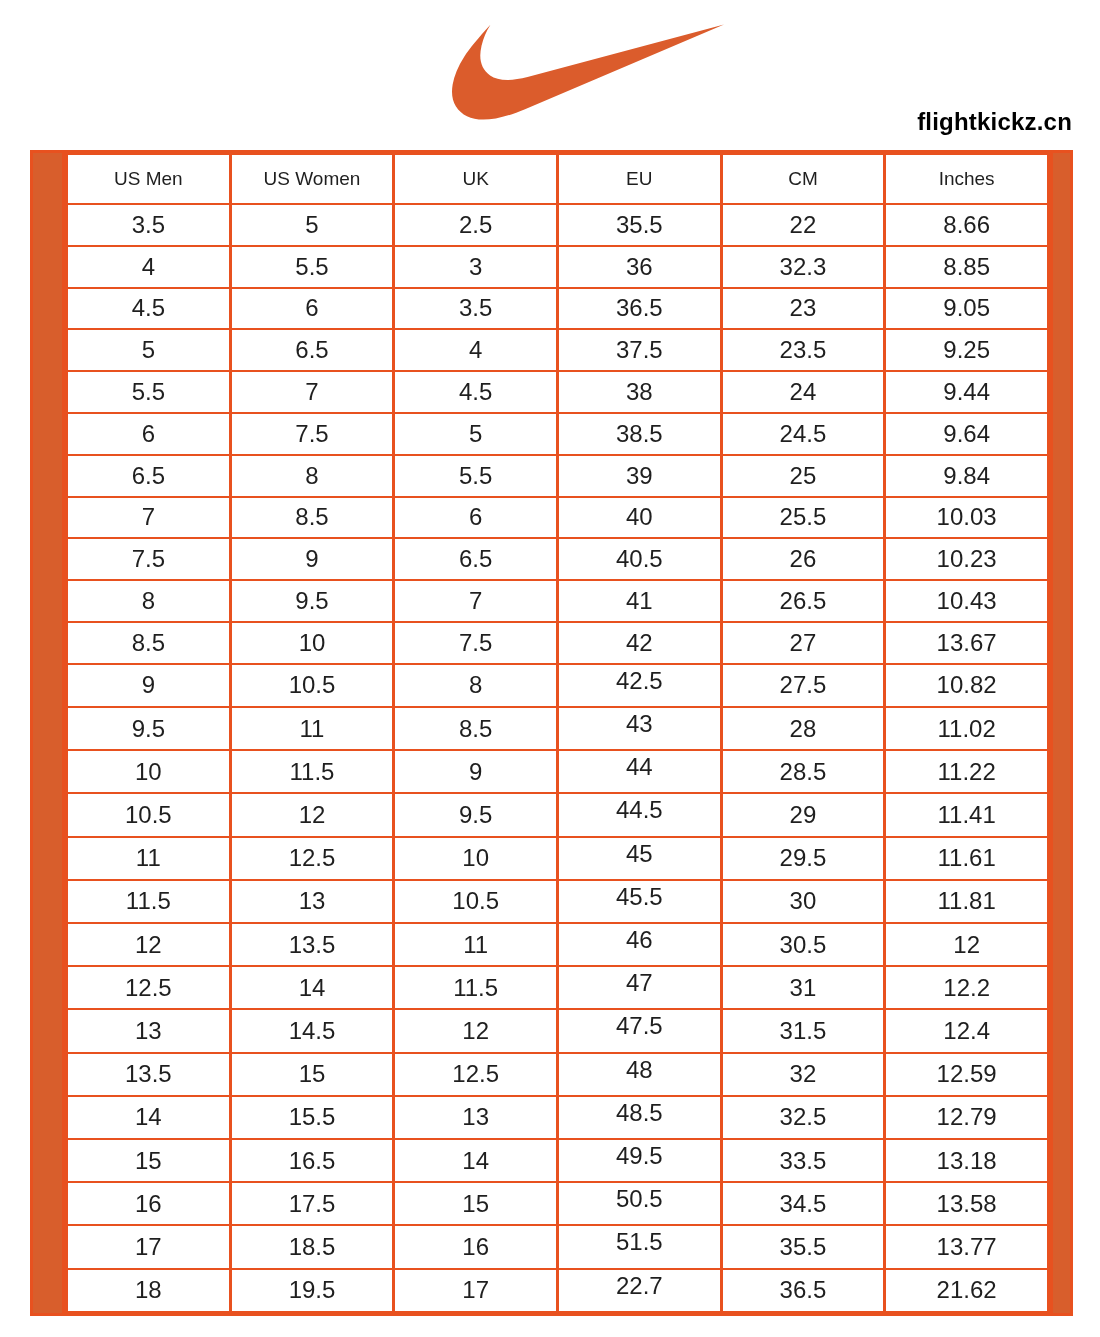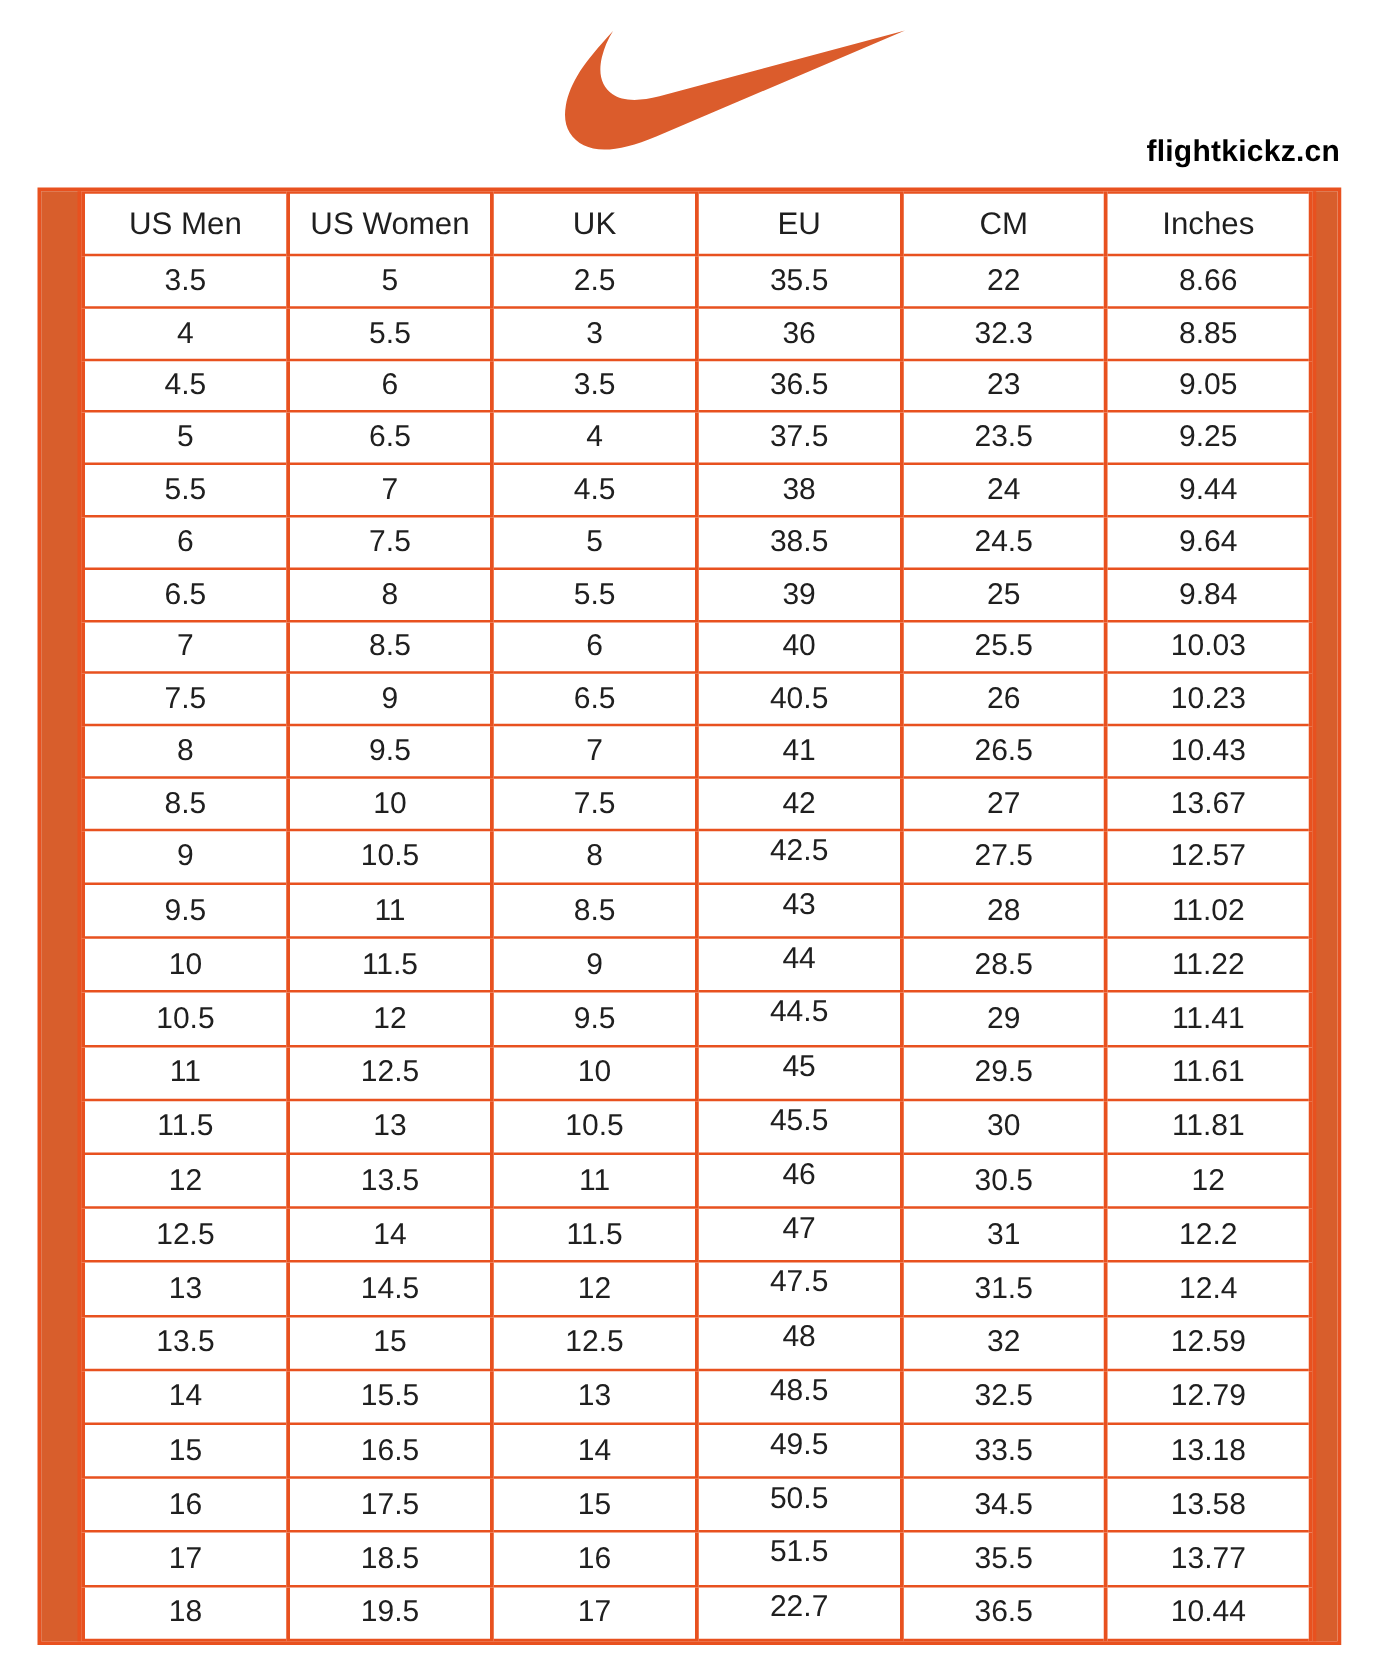--- a/index.html
+++ b/index.html
@@ -59,21 +59,21 @@
     border-right-width: 3px;
     background: #FFFFFF;
     text-align: center;
     vertical-align: middle;
     color: var(--text-dark);
     font-weight: 400;
     padding: 0;
     overflow: hidden;
   }
   .size-table thead tr { height: 50px; }
-  .size-table th { font-size: 25px; }
+  .size-table th { font-size: 19px; }
   .size-table td { font-size: 24px; }
   .size-table td.eu-raised {
     vertical-align: top;
     padding-top: 2px;
     line-height: 27px;
     text-align: center;
   }
 </style>
 </head>
 <body>
@@ -189,21 +189,21 @@
             <td>42</td>
             <td>27</td>
             <td>13.67</td>
           </tr>
           <tr>
             <td>9</td>
             <td>10.5</td>
             <td>8</td>
             <td class="eu-raised">42.5</td>
             <td>27.5</td>
-            <td>12.57</td>
+            <td>10.82</td>
           </tr>
           <tr>
             <td>9.5</td>
             <td>11</td>
             <td>8.5</td>
             <td class="eu-raised">43</td>
             <td>28</td>
             <td>11.02</td>
           </tr>
           <tr>
@@ -301,20 +301,20 @@
             <td class="eu-raised">51.5</td>
             <td>35.5</td>
             <td>13.77</td>
           </tr>
           <tr>
             <td>18</td>
             <td>19.5</td>
             <td>17</td>
             <td class="eu-raised">22.7</td>
             <td>36.5</td>
-            <td>10.44</td>
+            <td>21.62</td>
           </tr>
         </tbody>
     </table>
     <div class="accent-bar right"></div>
   </div>
 
 </div>
 
 </body></html>

